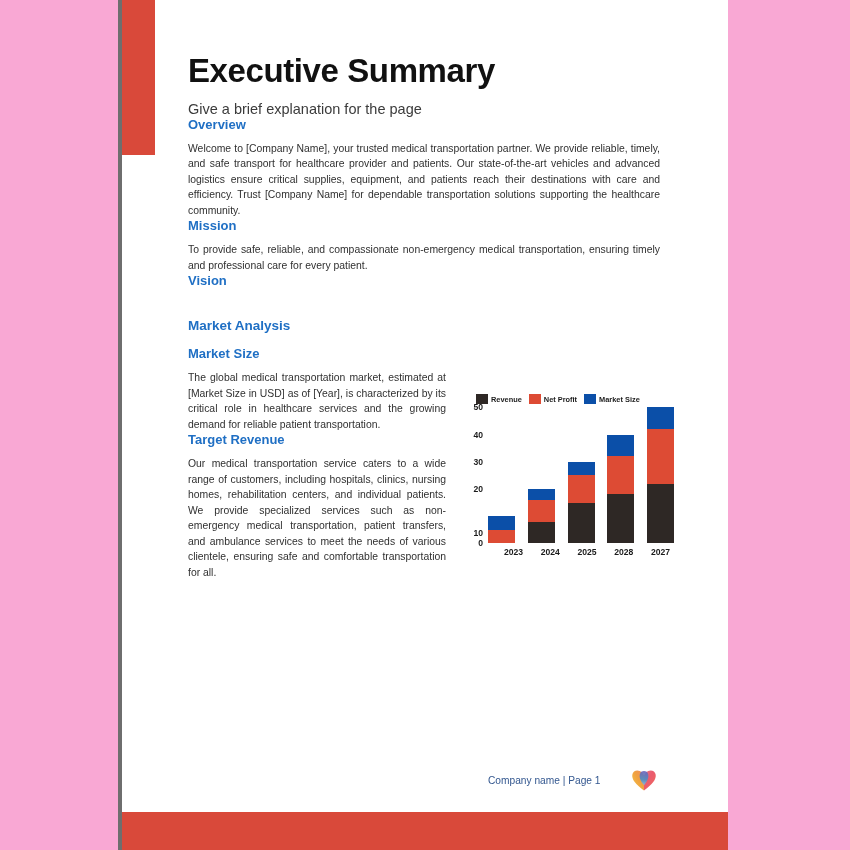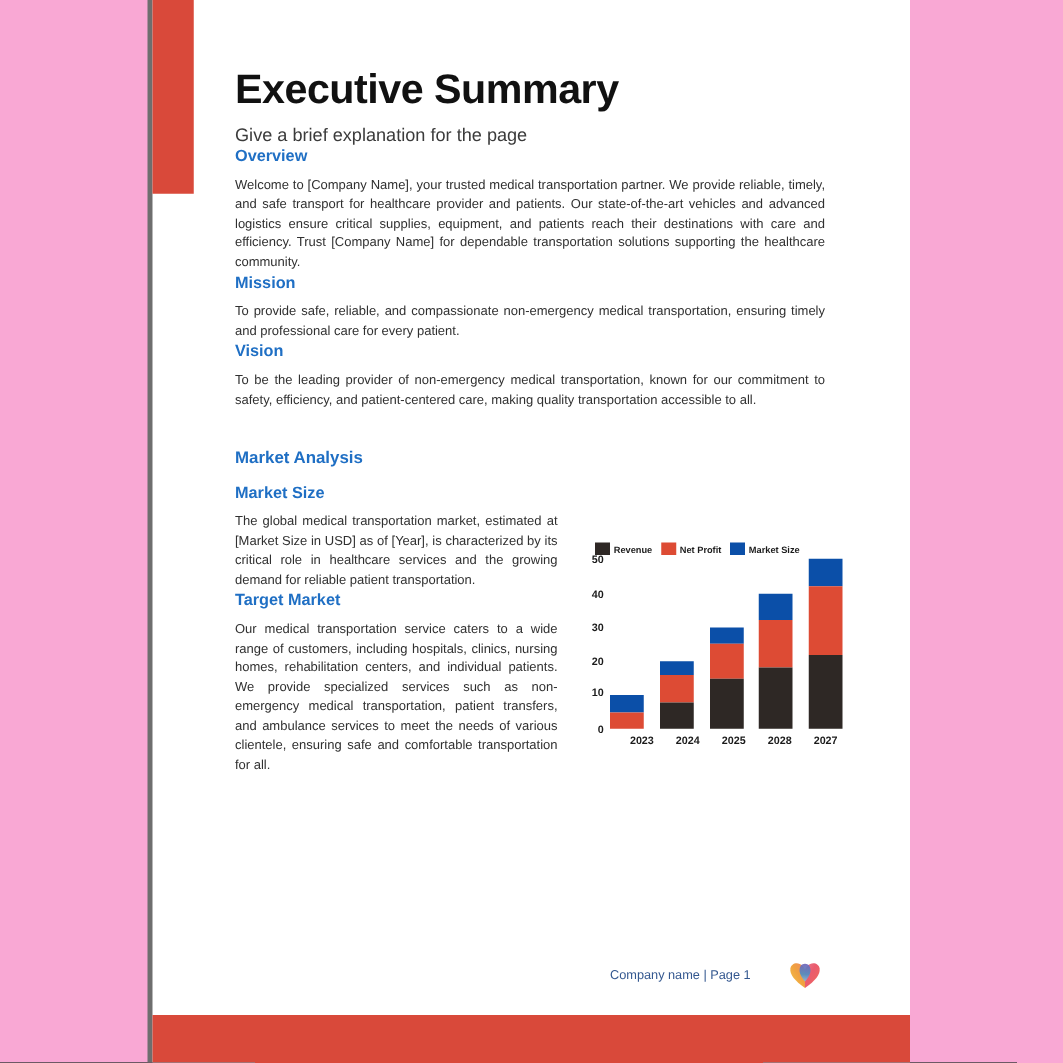--- a/index.html
+++ b/index.html
@@ -203,31 +203,30 @@
       <h1 class="doc-title">Executive Summary</h1>
       <div class="doc-subtitle">Give a brief explanation for the page</div>
 
       <h2 class="section-heading">Overview</h2>
       <p class="body-text">Welcome to [Company Name], your trusted medical transportation partner. We provide reliable, timely, and safe transport for healthcare provider and patients. Our state-of-the-art vehicles and advanced logistics ensure critical supplies, equipment, and patients reach their destinations with care and efficiency. Trust [Company Name] for dependable transportation solutions supporting the healthcare community.</p>
 
       <h2 class="section-heading">Mission</h2>
       <p class="body-text">To provide safe, reliable, and compassionate non-emergency medical transportation, ensuring timely and professional care for every patient.</p>
 
       <h2 class="section-heading">Vision</h2>
-      <p class="body-text">To be the leading provider of non-emergency medical transportation, known for our commitment to safety, efficiency, and patient-centered care, making quality transportation accessible to all.</p>
 
       <h2 class="section-heading level-main">Market Analysis</h2>
 
       <div class="split">
 
         <div class="col-left">
           <h2 class="section-heading" style="margin-top:4px;">Market Size</h2>
           <p class="body-text">The global medical transportation market, estimated at [Market Size in USD] as of [Year], is characterized by its critical role in healthcare services and the growing demand for reliable patient transportation.</p>
 
-          <h2 class="section-heading">Target Market</h2>
+          <h2 class="section-heading">Target Revenue</h2>
           <p class="body-text">Our medical transportation service caters to a wide range of customers, including hospitals, clinics, nursing homes, rehabilitation centers, and individual patients. We provide specialized services such as non-emergency medical transportation, patient transfers, and ambulance services to meet the needs of various clientele, ensuring safe and comfortable transportation for all.</p>
         </div>
 
         <div class="col-right">
           <div class="chart-wrap">
 
             <div class="chart-legend" id="chart-legend">
                 <div class="legend-item">
                   <span class="legend-swatch" style="background: rgb(46, 40, 37);"></span>
                   <span class="legend-label">Revenue</span>
@@ -238,21 +237,21 @@
                 </div>
                 <div class="legend-item">
                   <span class="legend-swatch" style="background: rgb(11, 79, 168);"></span>
                   <span class="legend-label">Market Size</span>
                 </div>
               </div>
 
             <div class="chart-body">
               <div class="y-axis" id="chart-y-axis">
                   <div class="y-tick" style="bottom: 0px;">0</div>
-                  <div class="y-tick" style="bottom: 29px; margin-left: 36px;">10</div>
+                  <div class="y-tick" style="bottom: 10px; margin-left: 36px;">10</div>
                   <div class="y-tick" style="bottom: 54.4px;">20</div>
                   <div class="y-tick" style="bottom: 81.6px;">30</div>
                   <div class="y-tick" style="bottom: 108.8px;">40</div>
                   <div class="y-tick" style="bottom: 136px;">50</div>
                 </div>
               <div class="plot" id="chart-bars">
                   <div class="bar-group">
                     <div class="bar-seg" style="height: 13.6px; background: rgb(221, 75, 52);"></div>
                     <div class="bar-seg" style="height: 13.6px; background: rgb(11, 79, 168);"></div>
                   </div>

